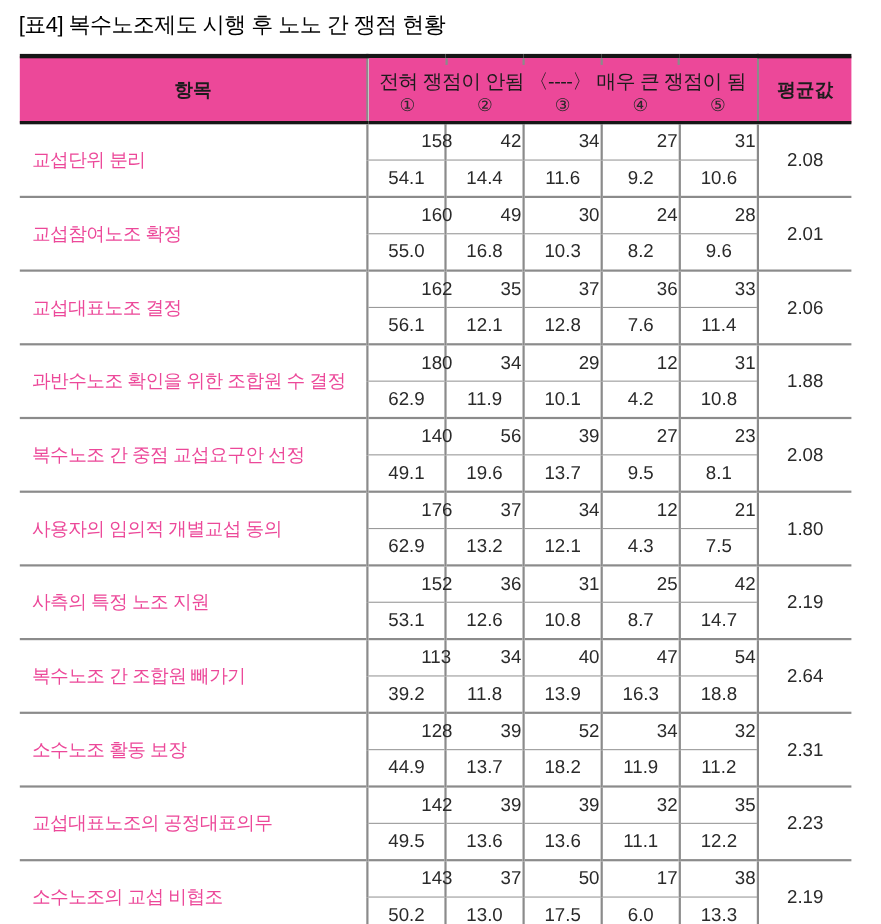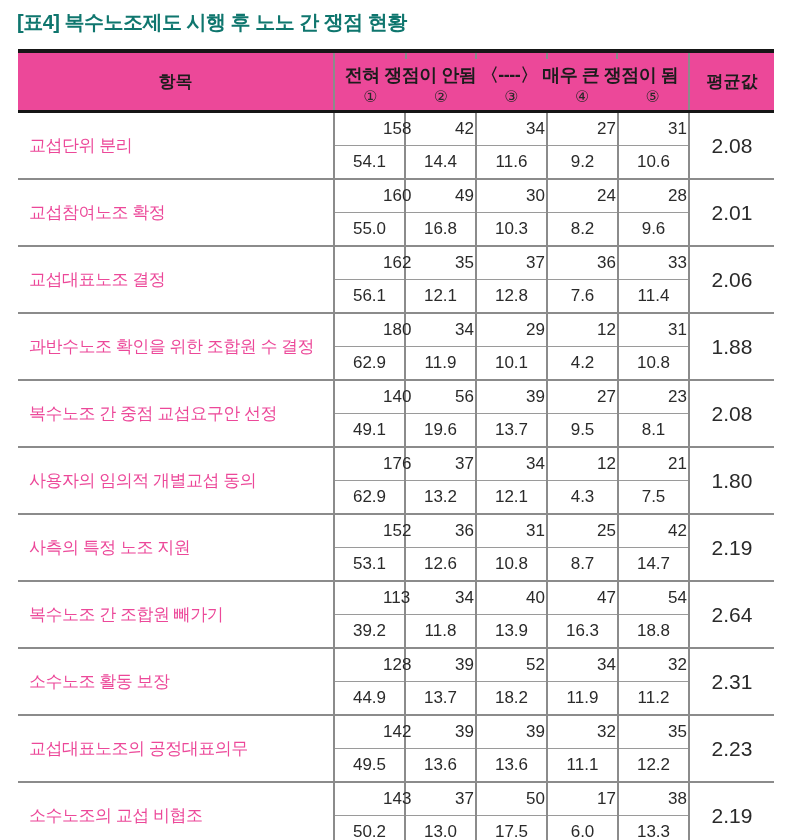--- a/index.html
+++ b/index.html
@@ -2,57 +2,57 @@
 <html><head>
 <meta charset="utf-8">
 <style>
   html,body{margin:0;padding:0;}
   body{
     width:801px;height:840px;background:#ffffff;
     font-family:"Liberation Sans","DejaVu Sans",sans-serif;
     color:#222;
   }
   .title{
-    font-size:20px;font-weight:bold;color:#0f766e;
+    font-size:20px;font-weight:normal;color:#000000;
     padding:9px 0 0 17px;letter-spacing:-0.5px;
   }
   table{
     border-collapse:collapse;table-layout:fixed;
     width:756px;margin:13px 0 0 18px;
     border-top:4px solid #161616;
     border-bottom:4px solid #161616;
   }
   col.c-item{width:316px;}
   col.c-n{width:71px;}
   col.c-mean{width:85px;}
   thead th{
     background:#ec4899;height:57px;
     border-bottom:3px solid #161616;
     font-size:17px;font-weight:bold;color:#1c1c1c;
     vertical-align:middle;padding:0;
   }
   th.h-scale,th.h-mean{border-left:2px solid #8b8b8b;}
   th.h-scale{position:relative;}
-  .scale-line1{font-size:18px;font-weight:bold;line-height:22px;margin-top:6px;letter-spacing:-0.5px;}
+  .scale-line1{font-size:18px;font-weight:normal;line-height:22px;margin-top:6px;letter-spacing:-0.5px;}
   .scale-pts{display:flex;margin-top:1px;}
   .scale-pts span{flex:1;font-size:16px;font-weight:normal;color:#2a2a2a;}
   .tick{position:absolute;top:0;width:2px;height:6px;background:#8b8b8b;}
   .t1{left:calc(20% - 1px);} .t2{left:calc(40% - 1px);}
   .t3{left:calc(60% - 1px);} .t4{left:calc(80% - 1px);}
   tbody td{
     height:32px;text-align:center;vertical-align:middle;
     font-size:17px;color:#2a2a2a;padding:0;
   }
   tbody tr.first td{border-top:2px solid #8b8b8b;}
   td.n,td.mean{border-left:2px solid #8b8b8b;}
   tr.first td.n{border-bottom:1px solid #9a9a9a;padding-left:48px;}
   td.lbl{
     text-align:left;padding-left:11px;letter-spacing:-0.5px;color:#ec4899;
   }
-  td.mean{font-size:21px;}
+  td.mean{font-size:17px;}
 </style>
 </head>
 <body>
 
 <div class="title">[표4] 복수노조제도 시행 후 노노 간 쟁점 현황</div>
 
 <table>
   <colgroup>
     <col class="c-item">
       <col class="c-n">

